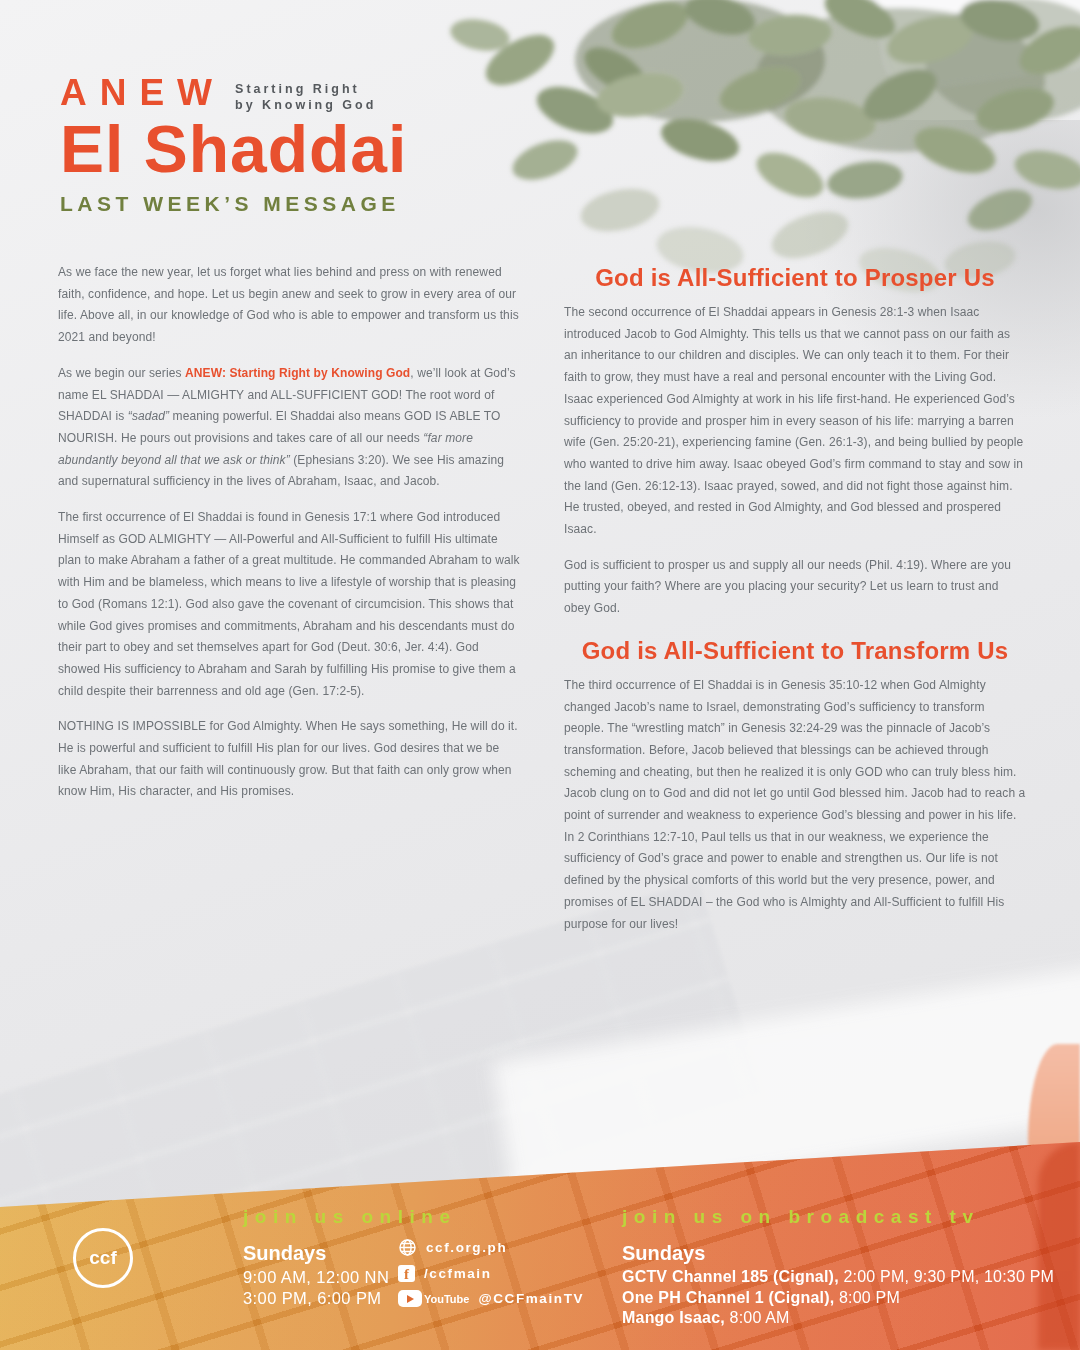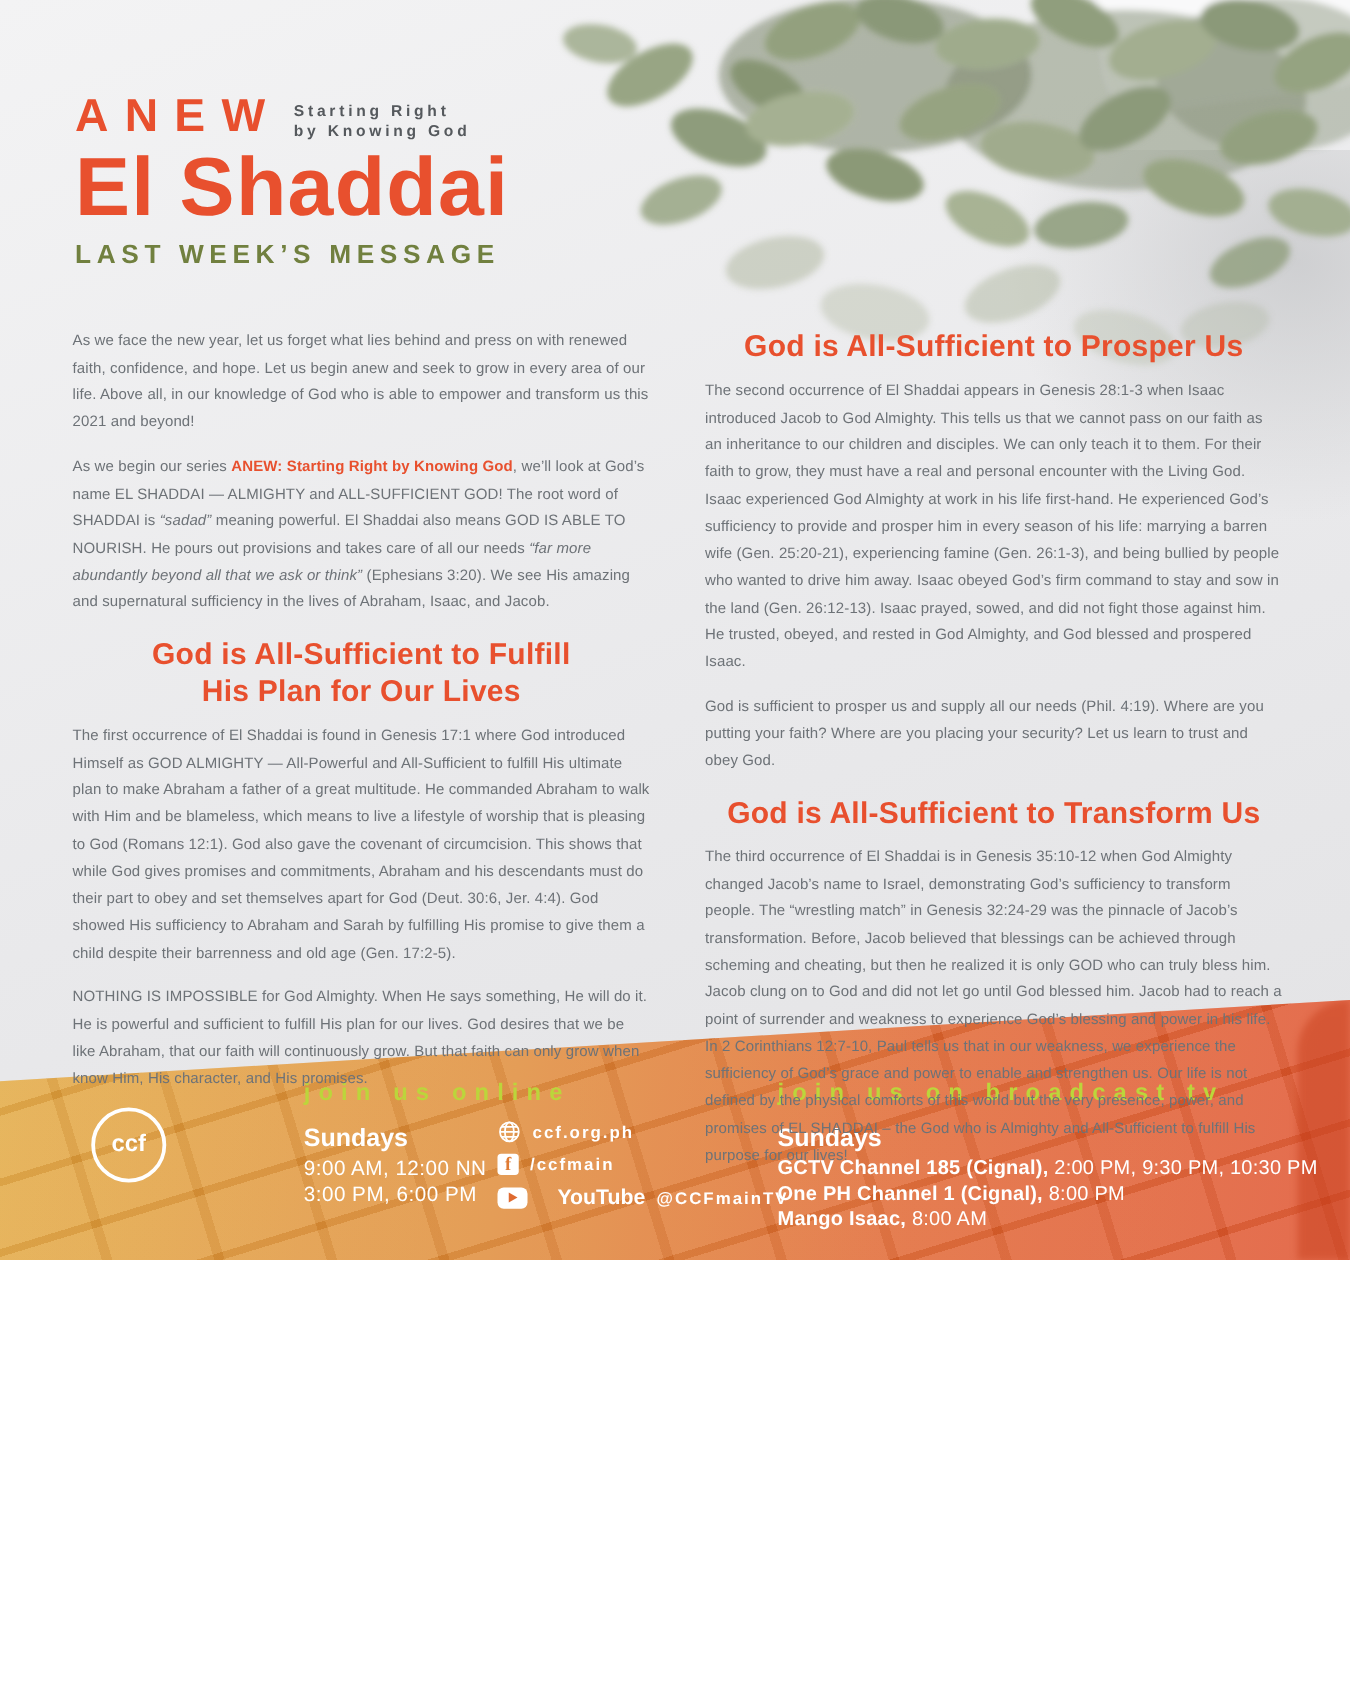--- a/index.html
+++ b/index.html
@@ -1,17 +1,17 @@
 <!DOCTYPE html>
 <html><head>
 <meta charset="utf-8">
 <style>
   html,body{margin:0;padding:0;}
   body{font-family:"Liberation Sans","DejaVu Sans",sans-serif;}
-  .page{position:relative;width:1080px;height:1008px;overflow:hidden;
+  .page{position:relative;width:1080px;height:1350px;overflow:hidden;
         background:linear-gradient(160deg,#f3f3f4 0%,#e9e9eb 55%,#e2e2e4 100%);}
 
   
   .plant-photo{position:absolute;top:0;left:0;z-index:1;pointer-events:none;}
   .wall-shadow{position:absolute;top:120px;right:-60px;width:340px;height:300px;z-index:0;
     background:radial-gradient(ellipse at 70% 30%, rgba(197,198,200,.75), rgba(197,198,200,0) 70%);}
   .ghost-keys{position:absolute;left:-70px;top:995px;width:820px;height:230px;z-index:1;
     transform:rotate(-17deg);opacity:.45;filter:blur(2px);
     background:
       repeating-linear-gradient(0deg, transparent 0 6px, rgba(210,212,216,.55) 6px 62px),
@@ -59,21 +59,21 @@
   .social{position:absolute;left:155px;top:32px;width:230px;}
   .s-row{display:flex;align-items:center;margin-bottom:8px;color:#fff;}
   .s-row .s-label{font-size:13.5px;font-weight:700;letter-spacing:1.6px;margin-left:9px;}
   .globe{width:19px;height:19px;flex:0 0 auto;}
   .fb{width:17px;height:17px;background:#fff;border-radius:3px;flex:0 0 auto;
       display:flex;align-items:flex-end;justify-content:center;overflow:hidden;}
   .fb::after{content:"f";font-weight:700;font-size:15px;line-height:15px;color:#df7a33;font-family:"Liberation Serif",serif;}
   .yt{width:24px;height:17px;background:#fff;border-radius:5px;flex:0 0 auto;
       display:flex;align-items:center;justify-content:center;}
   .yt::after{content:"";width:0;height:0;border-left:7px solid #df6a30;border-top:4.5px solid transparent;border-bottom:4.5px solid transparent;}
-  .yt-word{font-size:17px;font-weight:700;letter-spacing:0;margin-left:24px;}
+  .yt-word{font-size:11px;font-weight:700;letter-spacing:0;margin-left:2px;}
   .b-row{font-size:16px;line-height:20.5px;color:#fff;letter-spacing:.2px;}
   .b-row .b{font-weight:700;}
 </style>
 </head>
 <body>
 
 <div class="page">
 
   <div class="wall-shadow"></div>
   <svg class="plant-photo" width="1080" height="360" viewBox="0 0 1080 360">
@@ -130,21 +130,20 @@
       </div>
     </div>
     <div class="title">El Shaddai</div>
     <div class="kicker">LAST WEEK’S MESSAGE</div>
   </div>
 
   <div class="columns">
     <div class="col">
       <p>As we face the new year, let us forget what lies behind and press on with renewed faith, confidence, and hope. Let us begin anew and seek to grow in every area of our life. Above all, in our knowledge of God who is able to empower and transform us this 2021 and beyond!</p>
       <p><span>As we begin our series </span><span class="accent-bold">ANEW: Starting Right by Knowing God</span><span>, we’ll look at God’s name EL SHADDAI — ALMIGHTY and ALL-SUFFICIENT GOD! The root word of SHADDAI is </span><span class="ital">“sadad”</span><span> meaning powerful. El Shaddai also means GOD IS ABLE TO NOURISH. He pours out provisions and takes care of all our needs </span><span class="ital">“far more abundantly beyond all that we ask or think”</span><span> (Ephesians 3:20). We see His amazing and supernatural sufficiency in the lives of Abraham, Isaac, and Jacob.</span></p>
-      <h2><span>God is All-Sufficient to Fulfill</span><br><span>His Plan for Our Lives</span></h2>
       <p>The first occurrence of El Shaddai is found in Genesis 17:1 where God introduced Himself as GOD ALMIGHTY — All-Powerful and All-Sufficient to fulfill His ultimate plan to make Abraham a father of a great multitude. He commanded Abraham to walk with Him and be blameless, which means to live a lifestyle of worship that is pleasing to God (Romans 12:1). God also gave the covenant of circumcision. This shows that while God gives promises and commitments, Abraham and his descendants must do their part to obey and set themselves apart for God (Deut. 30:6, Jer. 4:4). God showed His sufficiency to Abraham and Sarah by fulfilling His promise to give them a child despite their barrenness and old age (Gen. 17:2-5).</p>
       <p>NOTHING IS IMPOSSIBLE for God Almighty. When He says something, He will do it. He is powerful and sufficient to fulfill His plan for our lives. God desires that we be like Abraham, that our faith will continuously grow. But that faith can only grow when know Him, His character, and His promises.</p>
     </div>
     <div class="col">
       <h2 class="first">God is All-Sufficient to Prosper Us</h2>
       <p>The second occurrence of El Shaddai appears in Genesis 28:1-3 when Isaac introduced Jacob to God Almighty. This tells us that we cannot pass on our faith as an inheritance to our children and disciples. We can only teach it to them. For their faith to grow, they must have a real and personal encounter with the Living God. Isaac experienced God Almighty at work in his life first-hand. He experienced God’s sufficiency to provide and prosper him in every season of his life: marrying a barren wife (Gen. 25:20-21), experiencing famine (Gen. 26:1-3), and being bullied by people who wanted to drive him away. Isaac obeyed God’s firm command to stay and sow in the land (Gen. 26:12-13). Isaac prayed, sowed, and did not fight those against him. He trusted, obeyed, and rested in God Almighty, and God blessed and prospered Isaac.</p>
       <p>God is sufficient to prosper us and supply all our needs (Phil. 4:19). Where are you putting your faith? Where are you placing your security? Let us learn to trust and obey God.</p>
       <h2>God is All-Sufficient to Transform Us</h2>
       <p>The third occurrence of El Shaddai is in Genesis 35:10-12 when God Almighty changed Jacob’s name to Israel, demonstrating God’s sufficiency to transform people. The “wrestling match” in Genesis 32:24-29 was the pinnacle of Jacob’s transformation. Before, Jacob believed that blessings can be achieved through scheming and cheating, but then he realized it is only GOD who can truly bless him. Jacob clung on to God and did not let go until God blessed him. Jacob had to reach a point of surrender and weakness to experience God’s blessing and power in his life. In 2 Corinthians 12:7-10, Paul tells us that in our weakness, we experience the sufficiency of God’s grace and power to enable and strengthen us. Our life is not defined by the physical comforts of this world but the very presence, power, and promises of EL SHADDAI – the God who is Almighty and All-Sufficient to fulfill His purpose for our lives!</p>
     </div>

